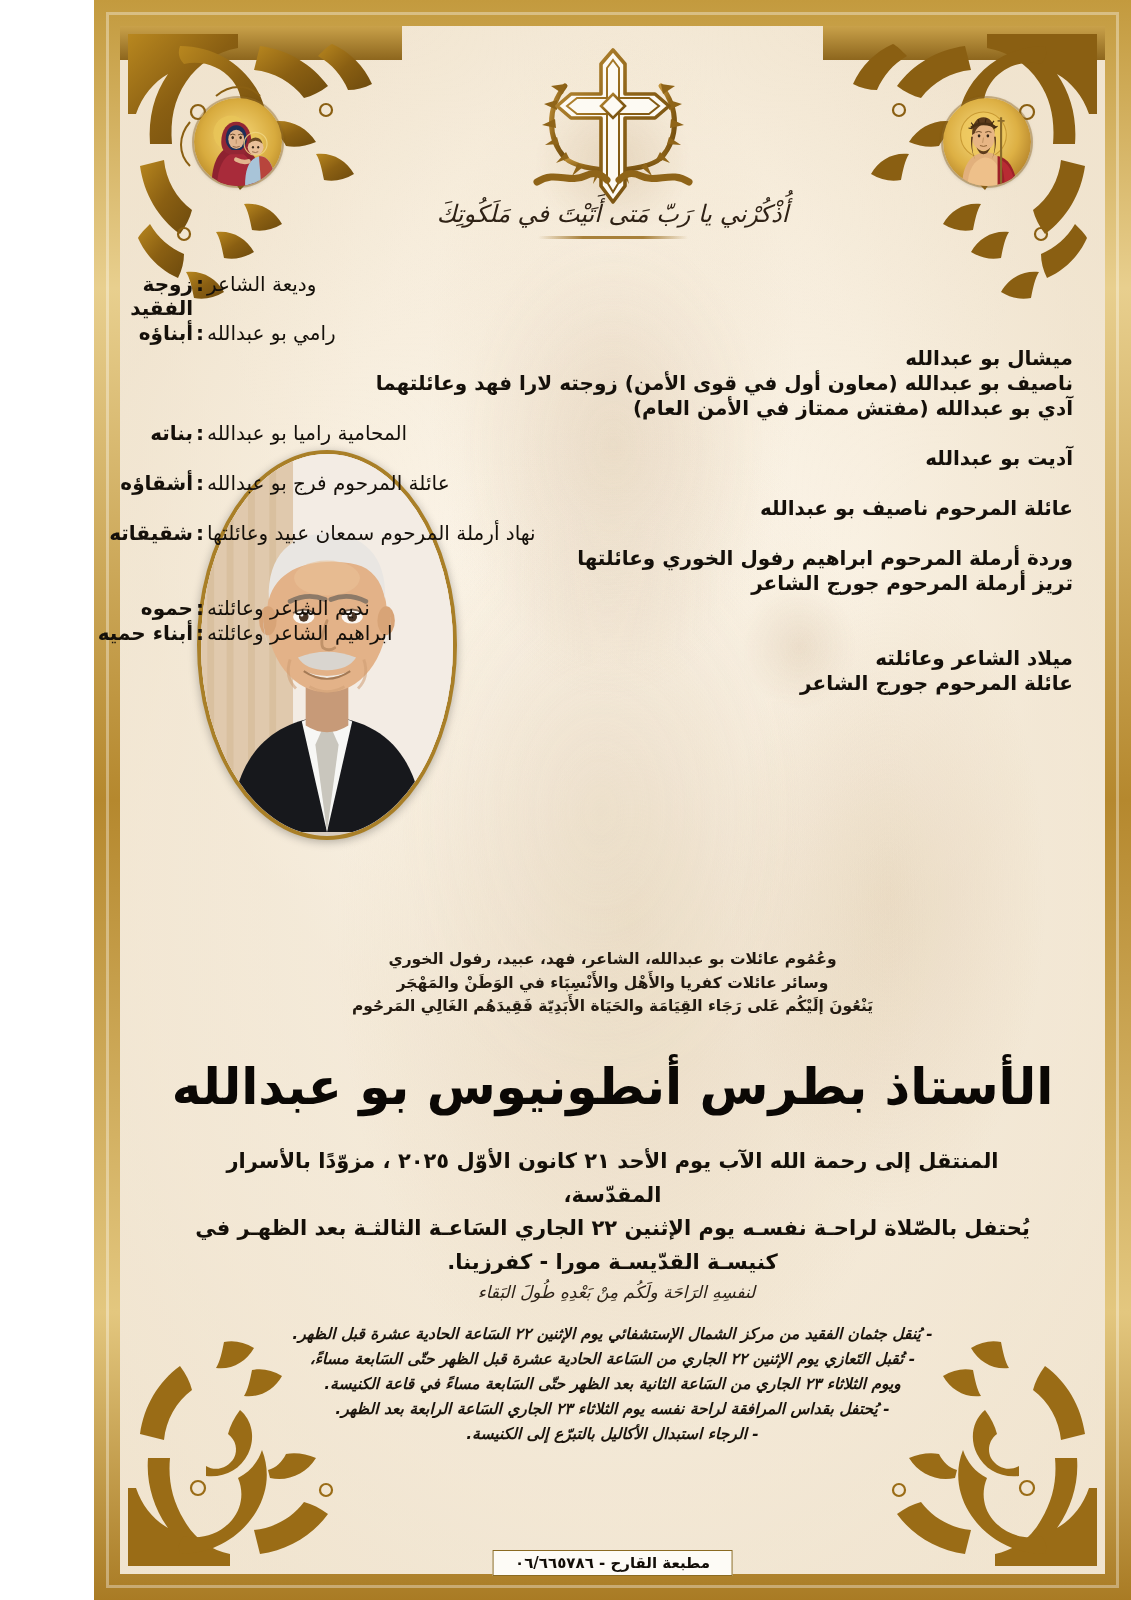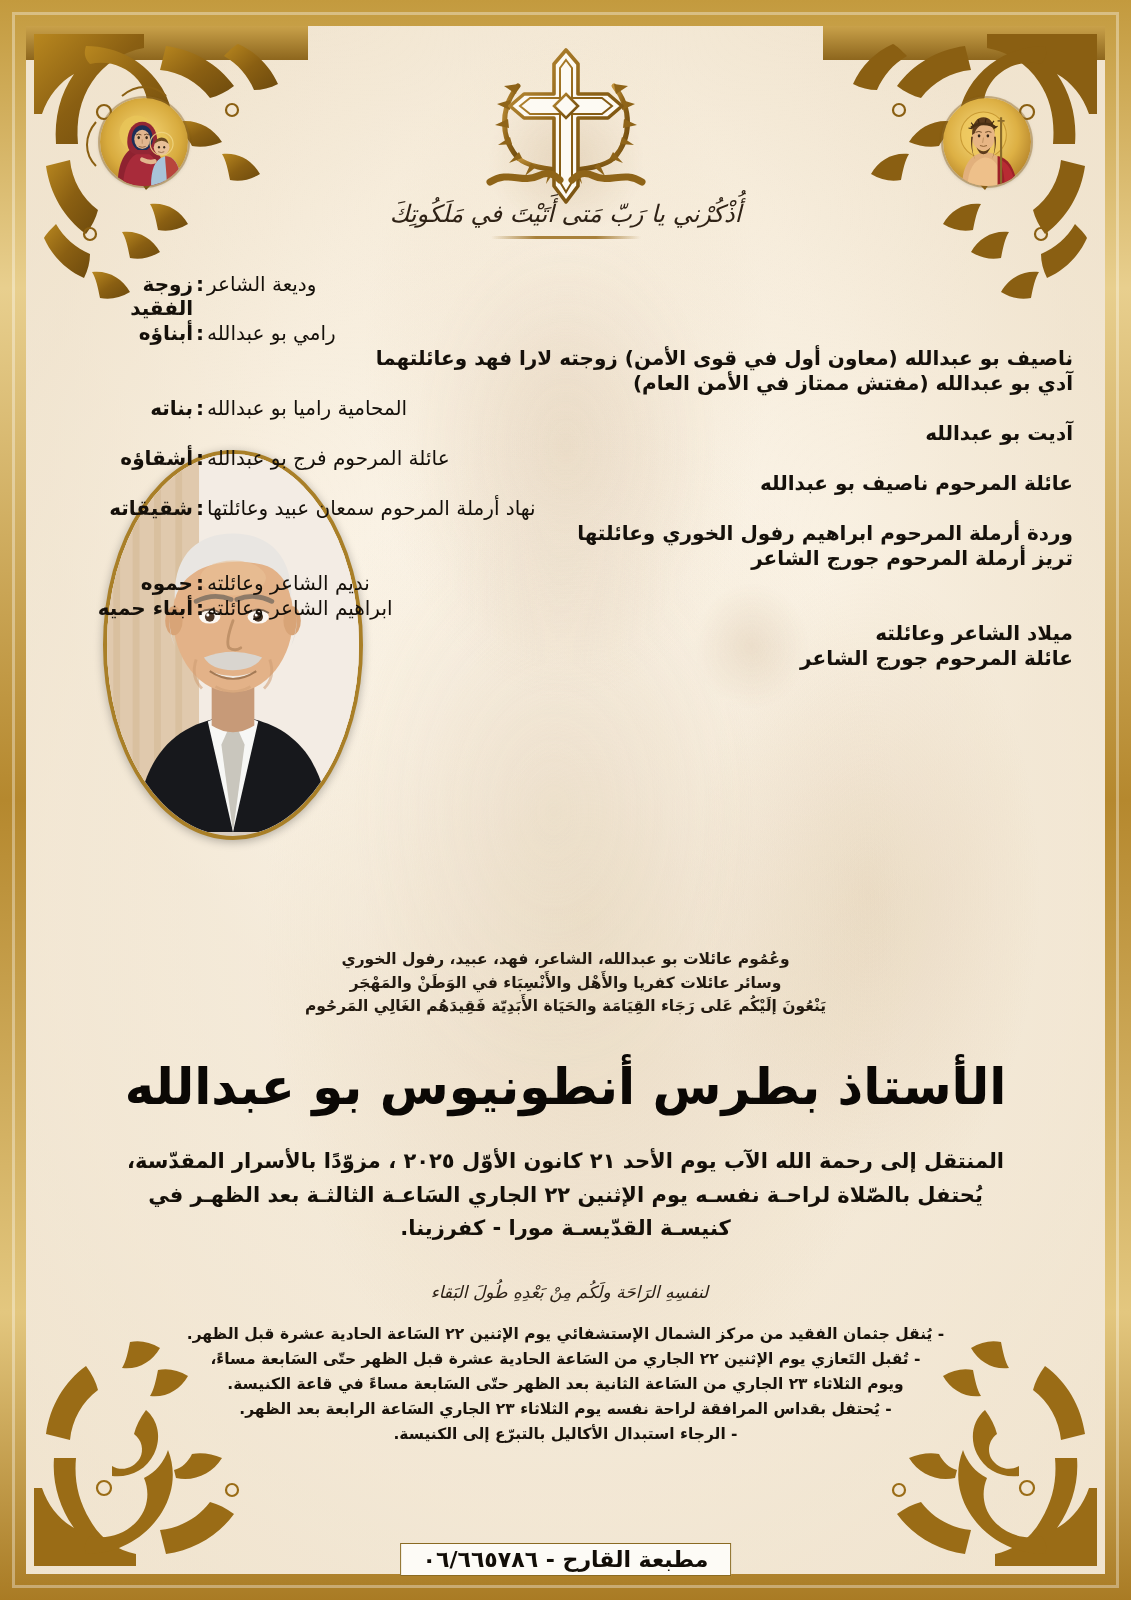--- a/index.html
+++ b/index.html
@@ -7,21 +7,21 @@
   html, body {
     width:1131px; height:1600px;
     background:#ffffff;
     font-family:"DejaVu Sans","Liberation Sans",sans-serif;
     overflow:hidden;
   }
 
   
   .page {
     position:relative;
-    width:1131px; height:1600px;
+    width:1037px; height:1600px;
     background:#84cc16;
     overflow:hidden;
   }
 
   
   .frame-outer {
     position:absolute; inset:0;
     background:
       linear-gradient(180deg,#c39a3e 0%,#e8cf8e 18%,#b5882e 50%,#e3c77f 82%,#a97b24 100%);
   }
@@ -188,29 +188,30 @@
   }
 
   
   .notes {
     position:absolute; top:1322px; left:60px; right:60px;
     direction:rtl; text-align:center;
   }
   .notes div{
     font-size:15.5px; font-weight:600; color:#1a130b;
     line-height:1.62;
+    font-style:italic;
   }
 
   
   .printer {
     position:absolute; bottom:24px; left:50%; transform:translateX(-50%);
     background:#fdfbf6;
     border:1px solid #8a6a22;
     padding:3px 22px;
-    font-size:22px; font-weight:bold; color:#120d07;
+    font-size:15px; font-weight:bold; color:#120d07;
     direction:rtl; white-space:nowrap;
     z-index:6;
   }
 </style>
 </head>
 <body>
 
 <div class="page">
 
   <div class="frame-outer"></div>
@@ -495,20 +496,21 @@
       <span class="fam-label">زوجة الفقيد</span>
       <span class="fam-colon">:</span>
       <span class="fam-value">وديعة الشاعر</span>
     </div>
 
     <div class="fam-row">
       <span class="fam-label">أبناؤه</span>
       <span class="fam-colon">:</span>
       <span class="fam-value">رامي بو عبدالله</span>
     </div>
+    <div class="fam-cont">ميشال بو عبدالله</div>
     <div class="fam-cont">ناصيف بو عبدالله (معاون أول في قوى الأمن) زوجته لارا فهد  وعائلتهما</div>
     <div class="fam-cont">آدي بو عبدالله (مفتش ممتاز في الأمن العام)</div>
 
     <div class="fam-row">
       <span class="fam-label">بناته</span>
       <span class="fam-colon">:</span>
       <span class="fam-value">المحامية راميا بو عبدالله</span>
     </div>
     <div class="fam-cont">آديت بو عبدالله</div>
 

